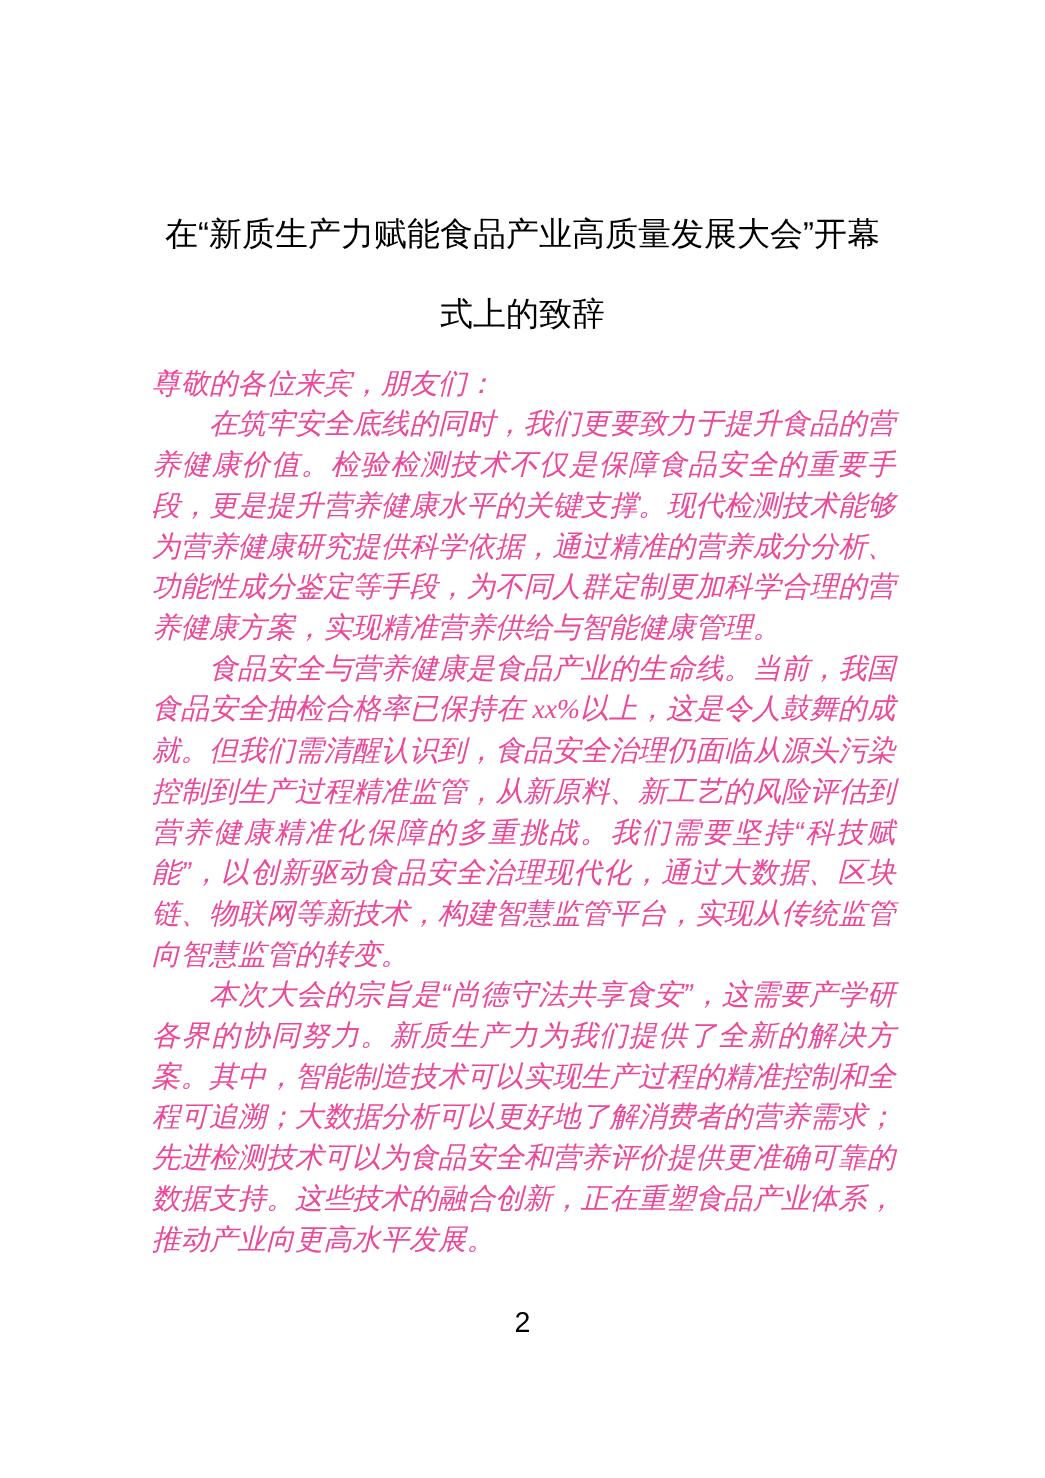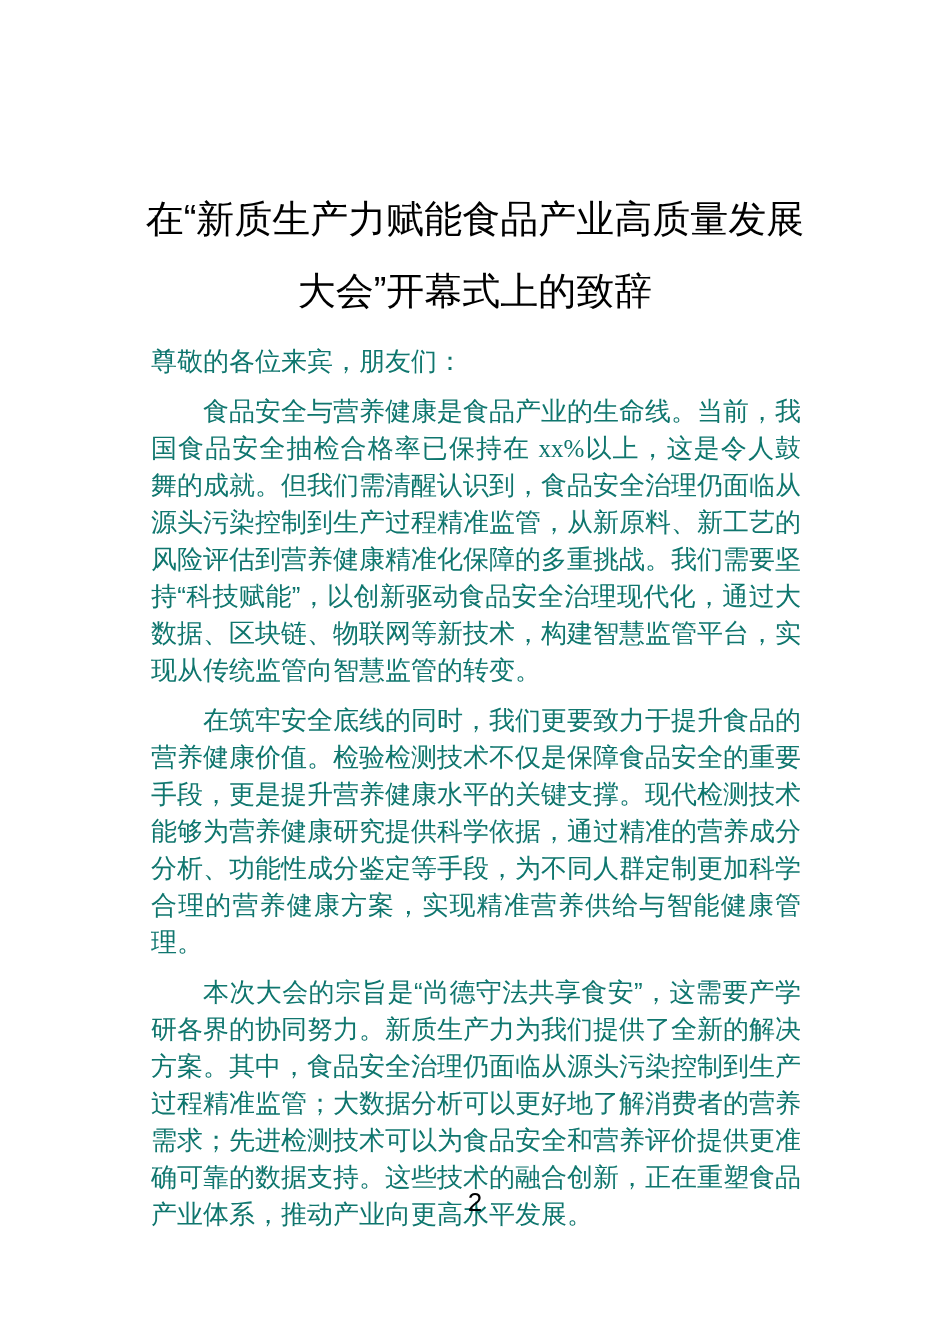--- a/index.html
+++ b/index.html
@@ -28,48 +28,49 @@
   }
 
   
   .doc-title {
     position: absolute;
     left: 138px;
     top: 158px;
     width: 674px;
     text-align: center;
     font-family: "Liberation Sans", "DejaVu Sans", sans-serif;
-    font-size: 38px;
+    font-size: 30px;
     line-height: 72px;
     letter-spacing: 0px;
     font-weight: 400;
     color: #000000;
     white-space: normal;
     word-break: break-all;
   }
 
   
   .body-block {
     position: absolute;
     left: 138px;
     top: 330px;
     width: 676px;
   }
 
   .para {
-    margin: 13px;
+    margin: 0;
     padding: 0;
     font-family: "Liberation Sans", "DejaVu Sans", sans-serif;
     font-size: 26px;
     line-height: 37px;
-    color: #0f766e;
+    color: #ec4899;
     text-align: justify;
     text-justify: inter-ideograph;
     word-break: break-all;
     letter-spacing: 0px;
+    font-style: italic;
   }
 
   .para.indent {
     text-indent: 52px;
   }
 
   .para.no-indent {
     text-indent: 0;
   }
 
@@ -97,23 +98,23 @@
 
 <div class="page">
 
   <h1 class="doc-title">在“新质生产力赋能食品产业高质量发展大会”开幕式上的致辞</h1>
 
   <div class="body-block">
 
     <p class="para no-indent">尊敬的各位来宾，朋友们：</p>
 
 
+    <p class="para indent">在筑牢安全底线的同时，我们更要致力于提升食品的营养健康价值。检验检测技术不仅是保障食品安全的重要手段，更是提升营养健康水平的关键支撑。现代检测技术能够为营养健康研究提供科学依据，通过精准的营养成分分析、功能性成分鉴定等手段，为不同人群定制更加科学合理的营养健康方案，实现精准营养供给与智能健康管理。</p>
+
     <p class="para indent"><span>食品安全与营养健康是食品产业的生命线。当前，我国食品安全抽检合格率已保持在 </span><span class="latin-serif">xx%</span><span>以上，这是令人鼓舞的成就。但我们需清醒认识到，食品安全治理仍面临从源头污染控制到生产过程精准监管，从新原料、新工艺的风险评估到营养健康精准化保障的多重挑战。我们需要坚持“科技赋能”，以创新驱动食品安全治理现代化，通过大数据、区块链、物联网等新技术，构建智慧监管平台，实现从传统监管向智慧监管的转变。</span></p>
 
-    <p class="para indent">在筑牢安全底线的同时，我们更要致力于提升食品的营养健康价值。检验检测技术不仅是保障食品安全的重要手段，更是提升营养健康水平的关键支撑。现代检测技术能够为营养健康研究提供科学依据，通过精准的营养成分分析、功能性成分鉴定等手段，为不同人群定制更加科学合理的营养健康方案，实现精准营养供给与智能健康管理。</p>
-
-    <p class="para indent">本次大会的宗旨是“尚德守法共享食安”，这需要产学研各界的协同努力。新质生产力为我们提供了全新的解决方案。其中，食品安全治理仍面临从源头污染控制到生产过程精准监管；大数据分析可以更好地了解消费者的营养需求；先进检测技术可以为食品安全和营养评价提供更准确可靠的数据支持。这些技术的融合创新，正在重塑食品产业体系，推动产业向更高水平发展。</p>
+    <p class="para indent">本次大会的宗旨是“尚德守法共享食安”，这需要产学研各界的协同努力。新质生产力为我们提供了全新的解决方案。其中，智能制造技术可以实现生产过程的精准控制和全程可追溯；大数据分析可以更好地了解消费者的营养需求；先进检测技术可以为食品安全和营养评价提供更准确可靠的数据支持。这些技术的融合创新，正在重塑食品产业体系，推动产业向更高水平发展。</p>
 
   </div>
 
   <div class="page-number">2</div>
 
 </div>
 
 </body></html>

